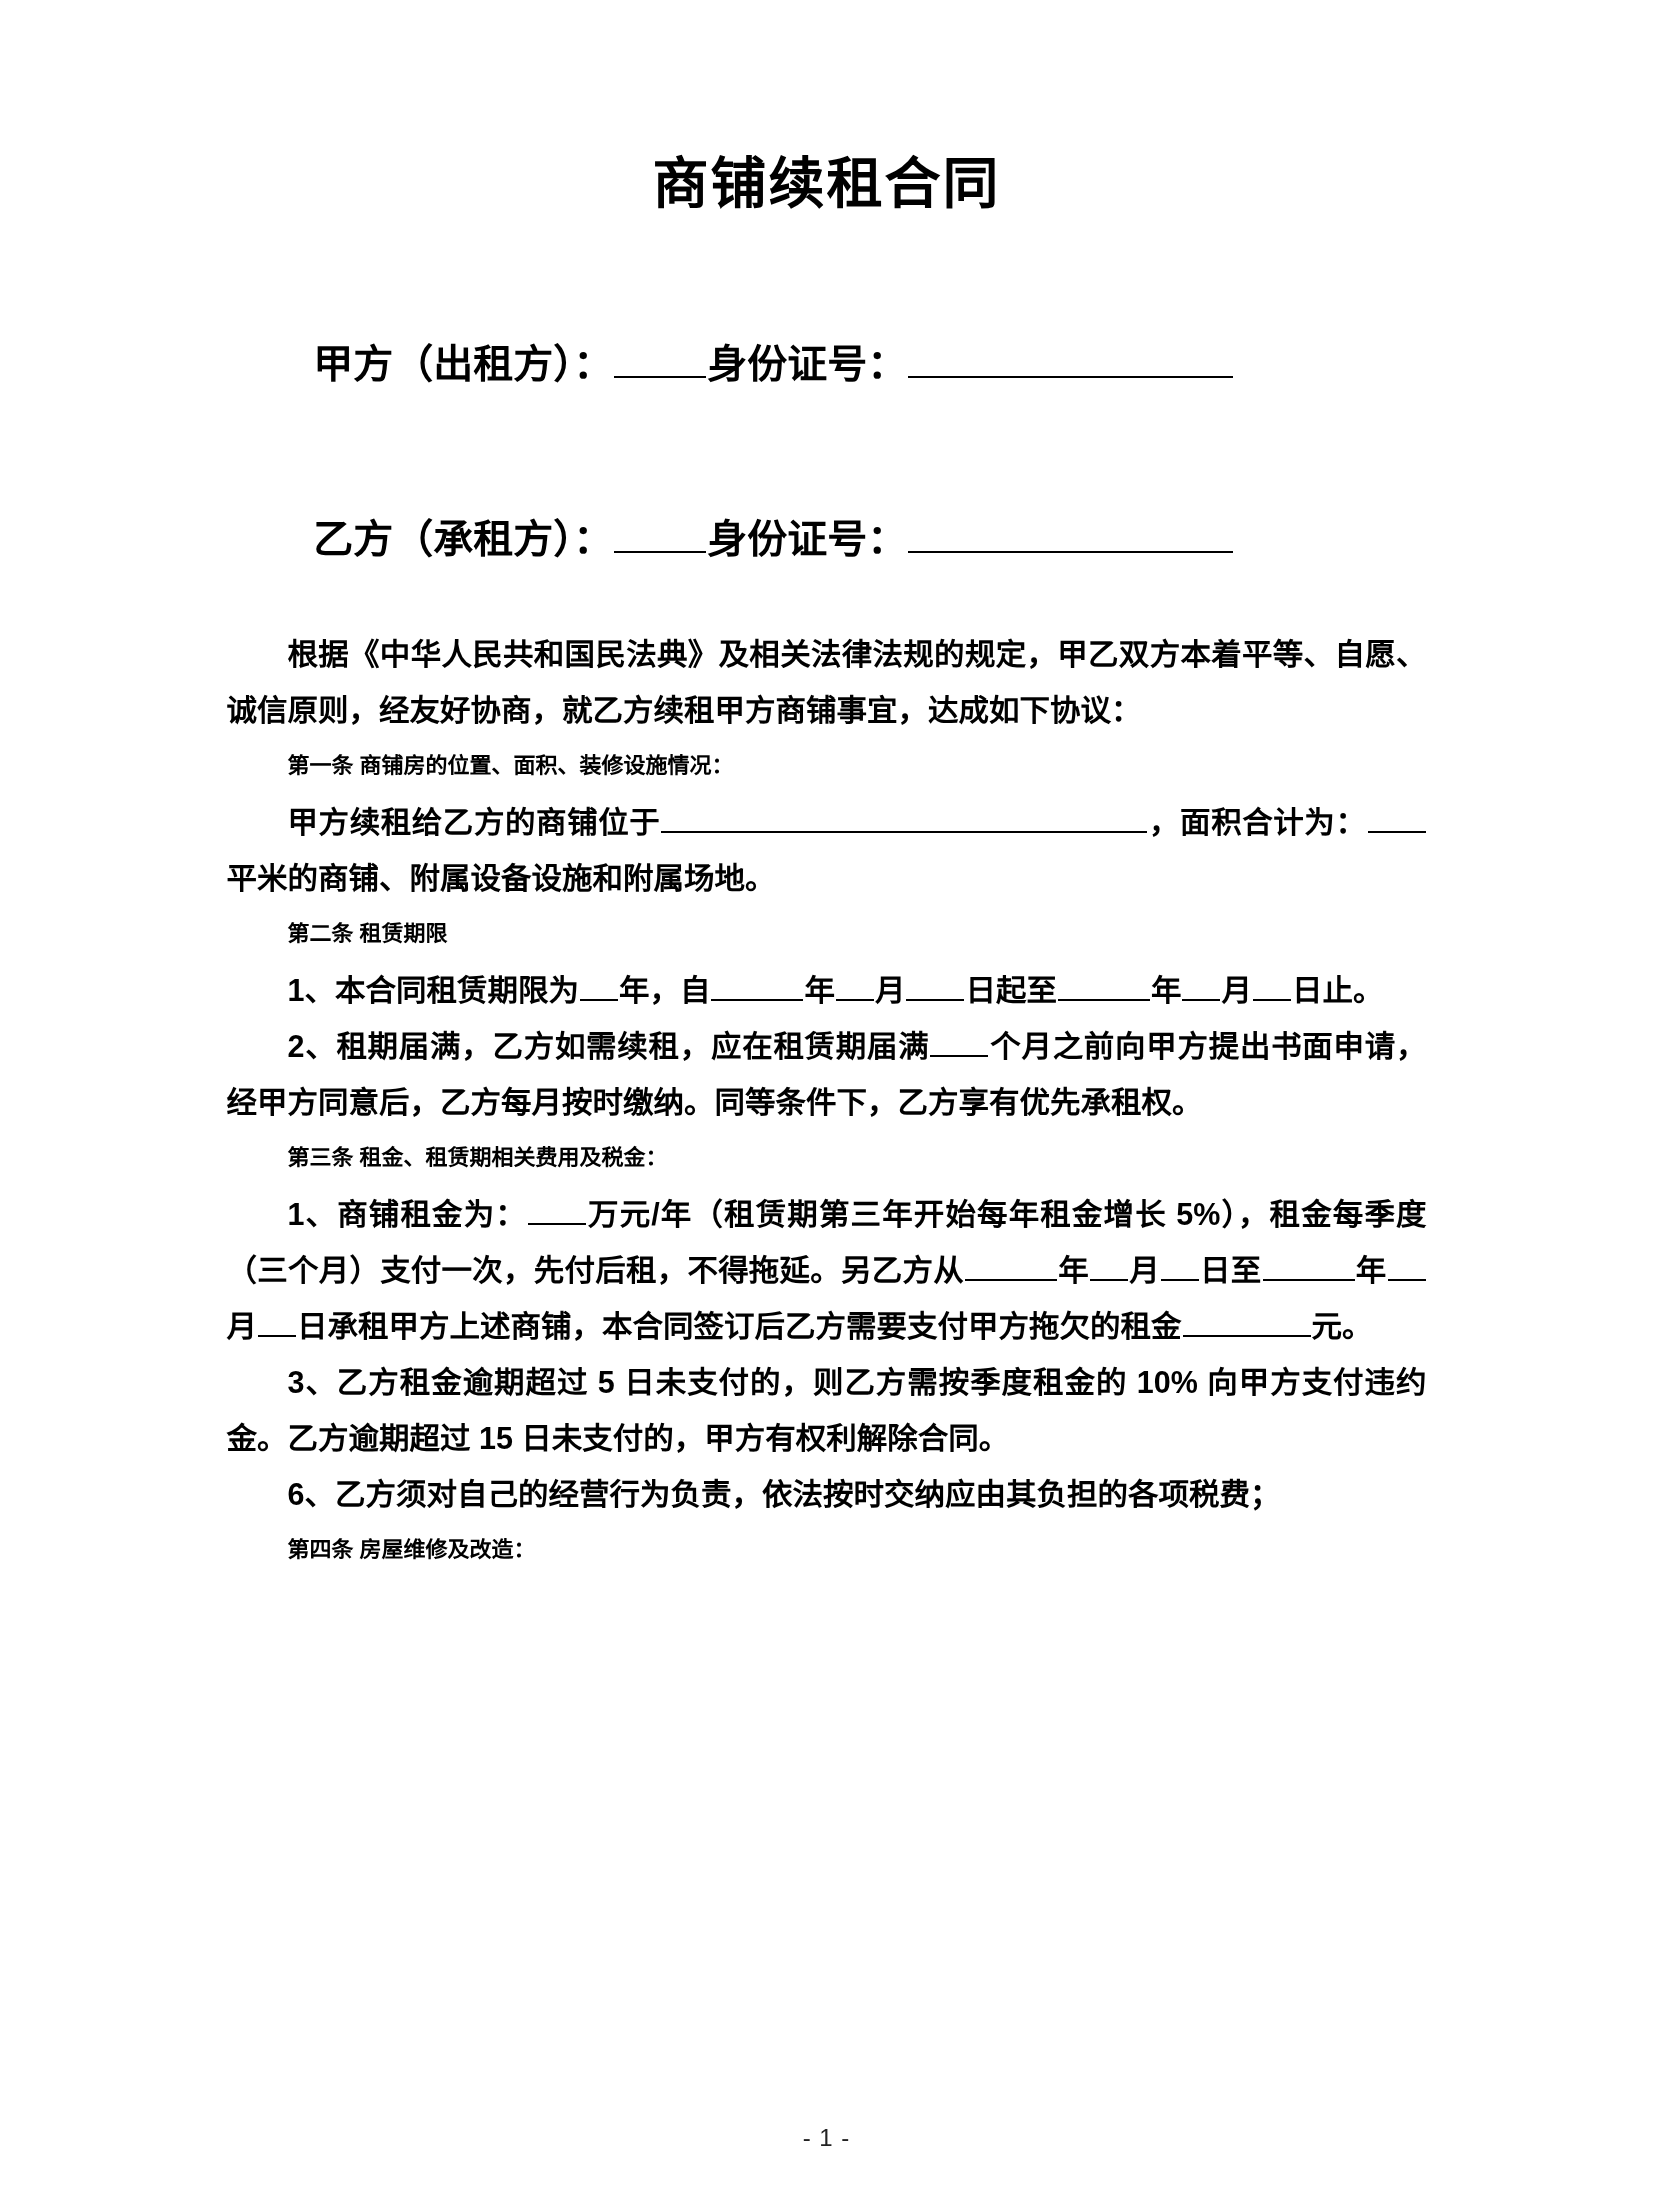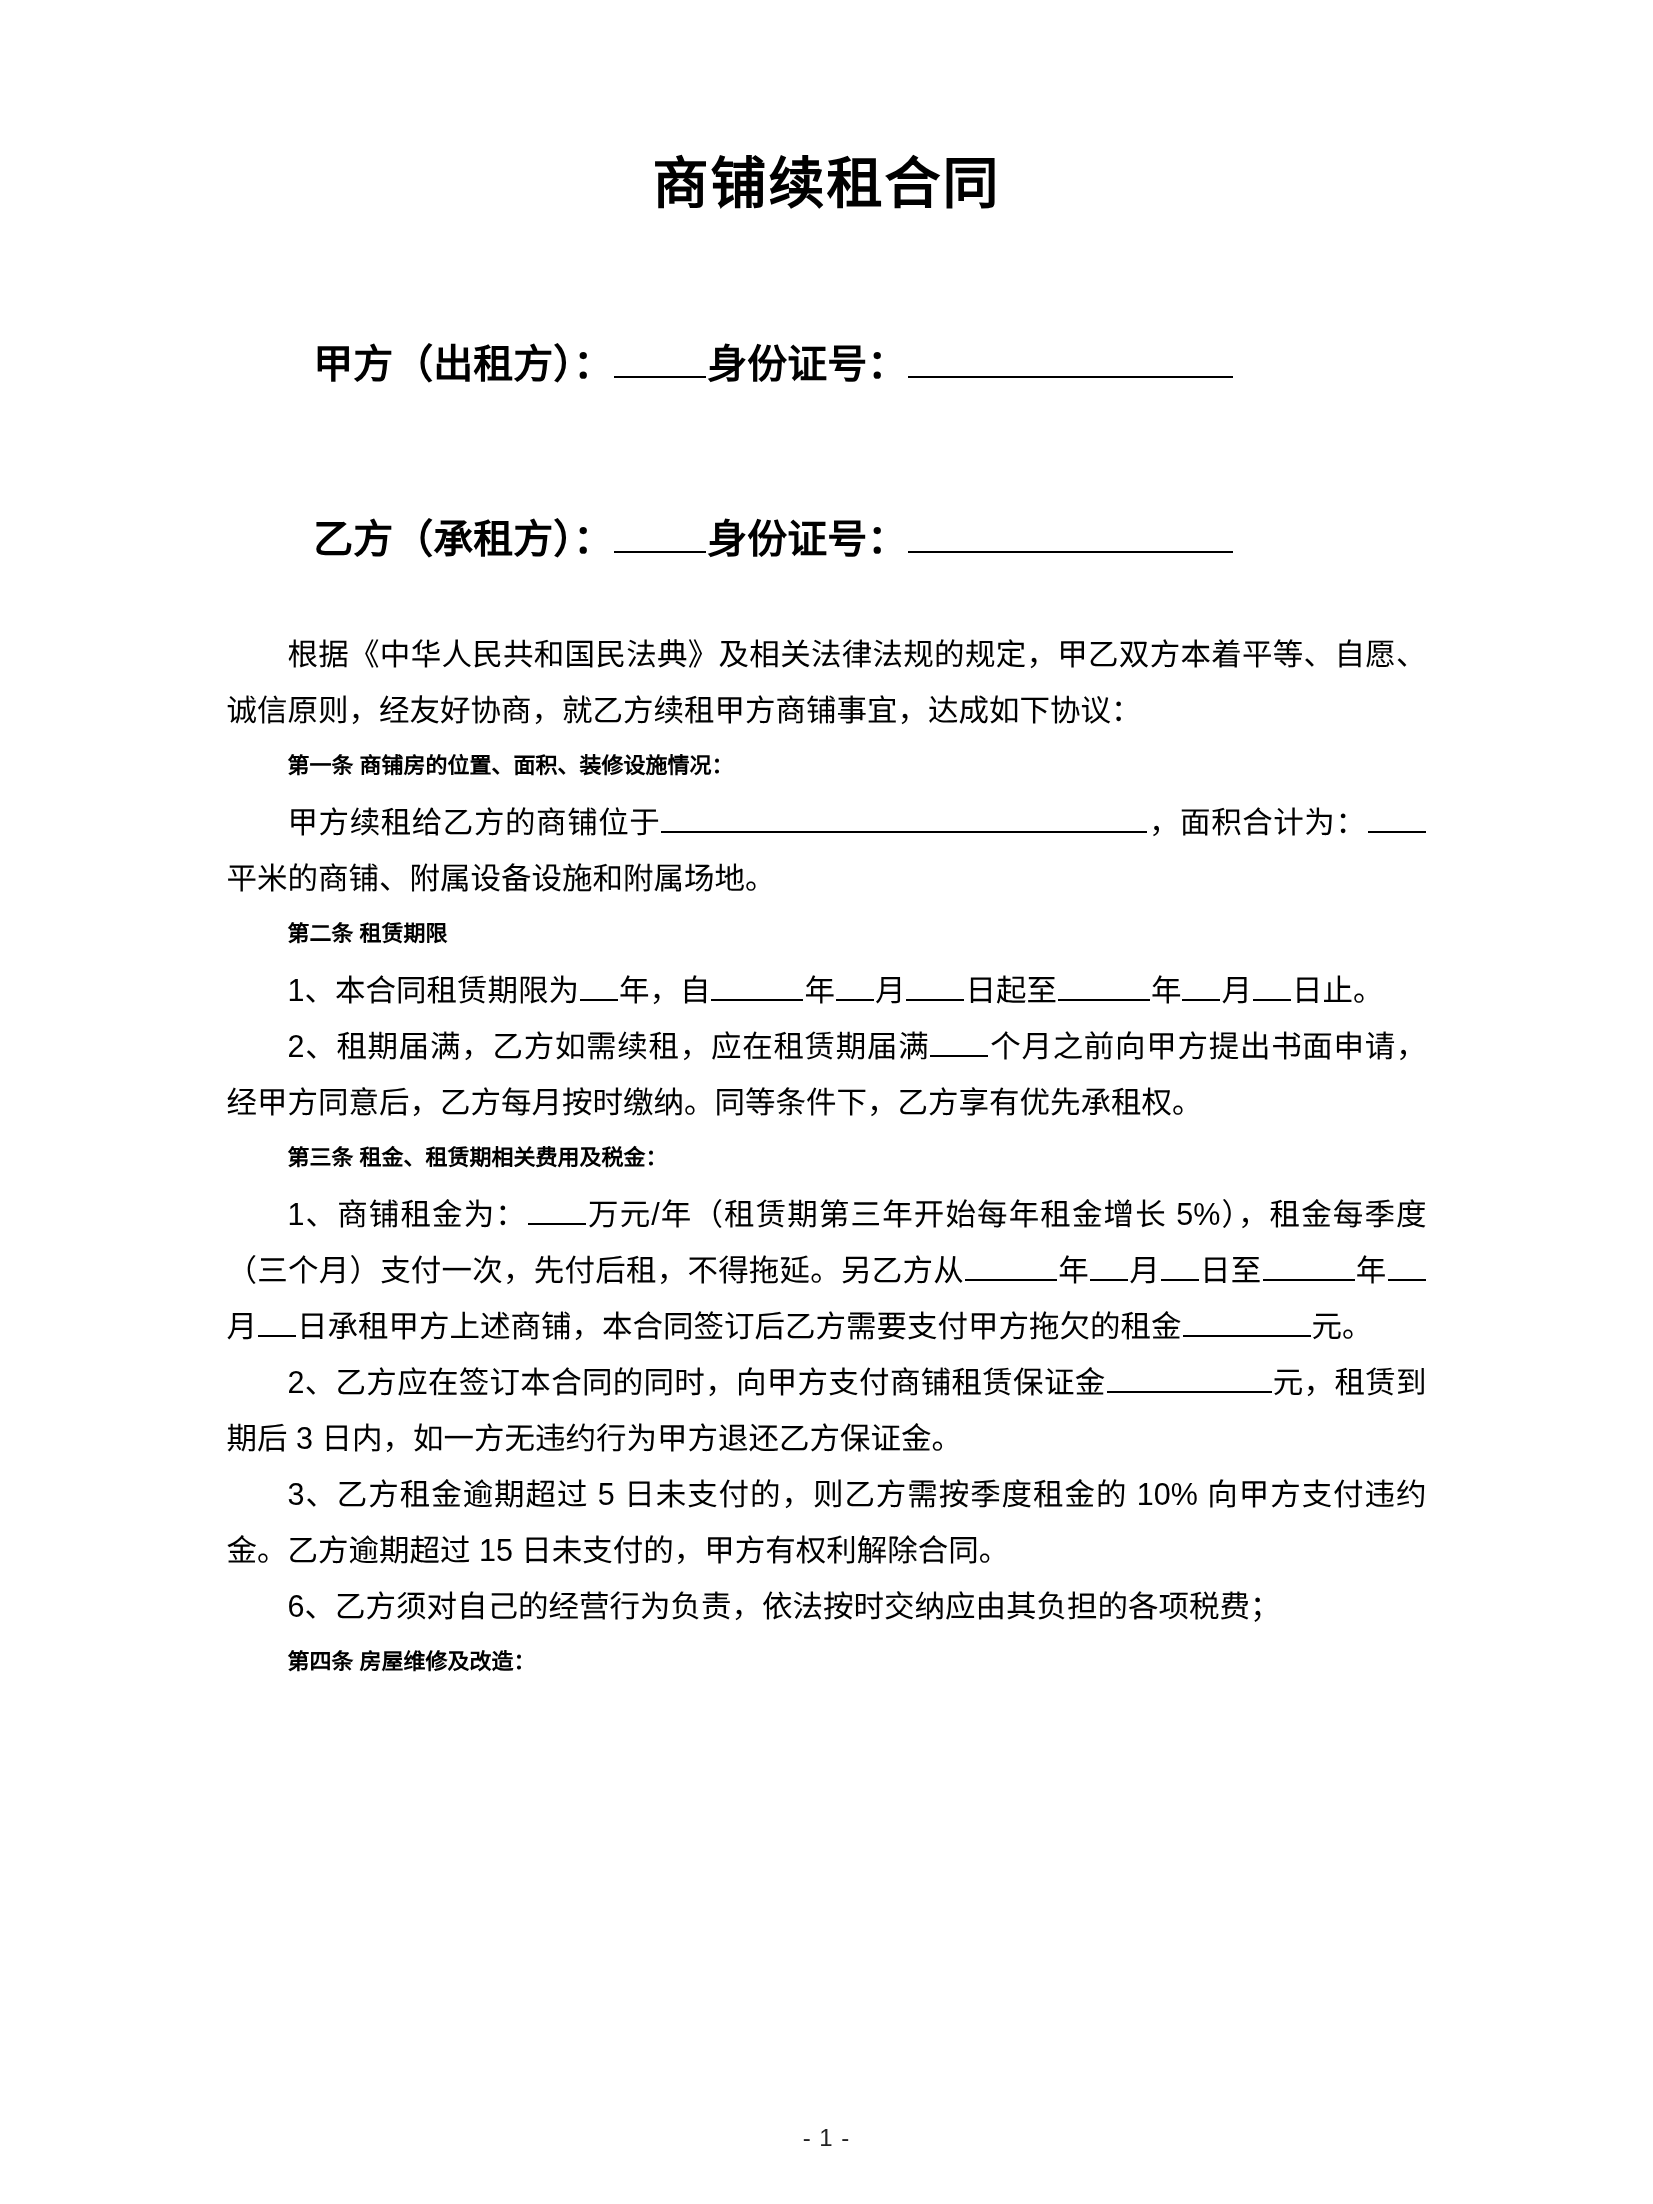--- a/index.html
+++ b/index.html
@@ -50,20 +50,21 @@
   .party-line .blank {
     font-weight: 700;
   }
   .para {
     font-size: 30.5px;
     line-height: 56px;
     margin: 0;
     text-align: justify;
     text-justify: inter-ideograph;
     word-break: break-all;
+    font-weight: bold;
   }
   .indent {
     text-indent: 61px;
   }
   .clause-head {
     font-size: 22px;
     line-height: 56px;
     font-weight: 700;
     text-indent: 61px;
     margin: 0;
@@ -113,21 +114,20 @@
     <p class="para indent"><span>根据《中华人民共和国民法典》及相关法律法规的规定，甲乙双方本着平等、</span><span>自愿、诚信原则，经友好协商，就乙方续租甲方商铺事宜，达成如下协议：</span></p>
 
     <div id="articles-container">
         <p class="clause-head">第一条  商铺房的位置、面积、装修设施情况：</p>
         <p class="para indent"><span>甲方续租给乙方的商铺位于</span><span class="blank b-addr"></span><span>，面积合计为：</span><span class="blank b-sm"></span><span>平米的商铺、附属设备设施和附属场地。</span></p>
         <p class="clause-head">第二条  租赁期限</p>
         <p class="para indent"><span>1、本合同租赁期限为</span><span class="blank b-xs"></span><span>年，自</span><span class="blank b-md"></span><span>年</span><span class="blank b-xs"></span><span>月</span><span class="blank b-sm"></span><span>日起至</span><span class="blank b-md"></span><span>年</span><span class="blank b-xs"></span><span>月</span><span class="blank b-xs"></span><span>日止。</span></p>
         <p class="para indent"><span>2、租期届满，乙方如需续租，应在租赁期届满</span><span class="blank b-sm"></span><span>个月之前向甲方提出书面申请，经甲方同意后，乙方每月按时缴纳。同等条件下，乙方享有优先承租权。</span></p>
         <p class="clause-head">第三条  租金、租赁期相关费用及税金：</p>
         <p class="para indent"><span>1、商铺租金为：</span><span class="blank b-sm"></span><span>万元/年（租赁期第三年开始每年租金增长 5%），租金每季度（三个月）支付一次，先付后租，不得拖延。另乙方从</span><span class="blank b-md"></span><span>年</span><span class="blank b-xs"></span><span>月</span><span class="blank b-xs"></span><span>日至</span><span class="blank b-md"></span><span>年</span><span class="blank b-xs"></span><span>月</span><span class="blank b-xs"></span><span>日承租甲方上述商铺，本合同签订后乙方需要支付甲方拖欠的租金</span><span class="blank b-lg"></span><span>元。</span></p>
-        <p class="para indent"><span>2、乙方应在签订本合同的同时，向甲方支付商铺租赁保证金</span><span class="blank b-xl"></span><span>元，租赁到期后 3 日内，如一方无违约行为甲方退还乙方保证金。</span></p>
         <p class="para indent"><span>3、乙方租金逾期超过 5 日未支付的，则乙方需按季度租金的 10% 向甲方支付违约金。乙方逾期超过 15 日未支付的，甲方有权利解除合同。</span></p>
         <p class="para indent"><span>6、乙方须对自己的经营行为负责，依法按时交纳应由其负担的各项税费；</span></p>
         <p class="clause-head">第四条  房屋维修及改造：</p>
       </div>
 
   </div>
 
   <div class="footer">- 1 -</div>
 
 </div>

